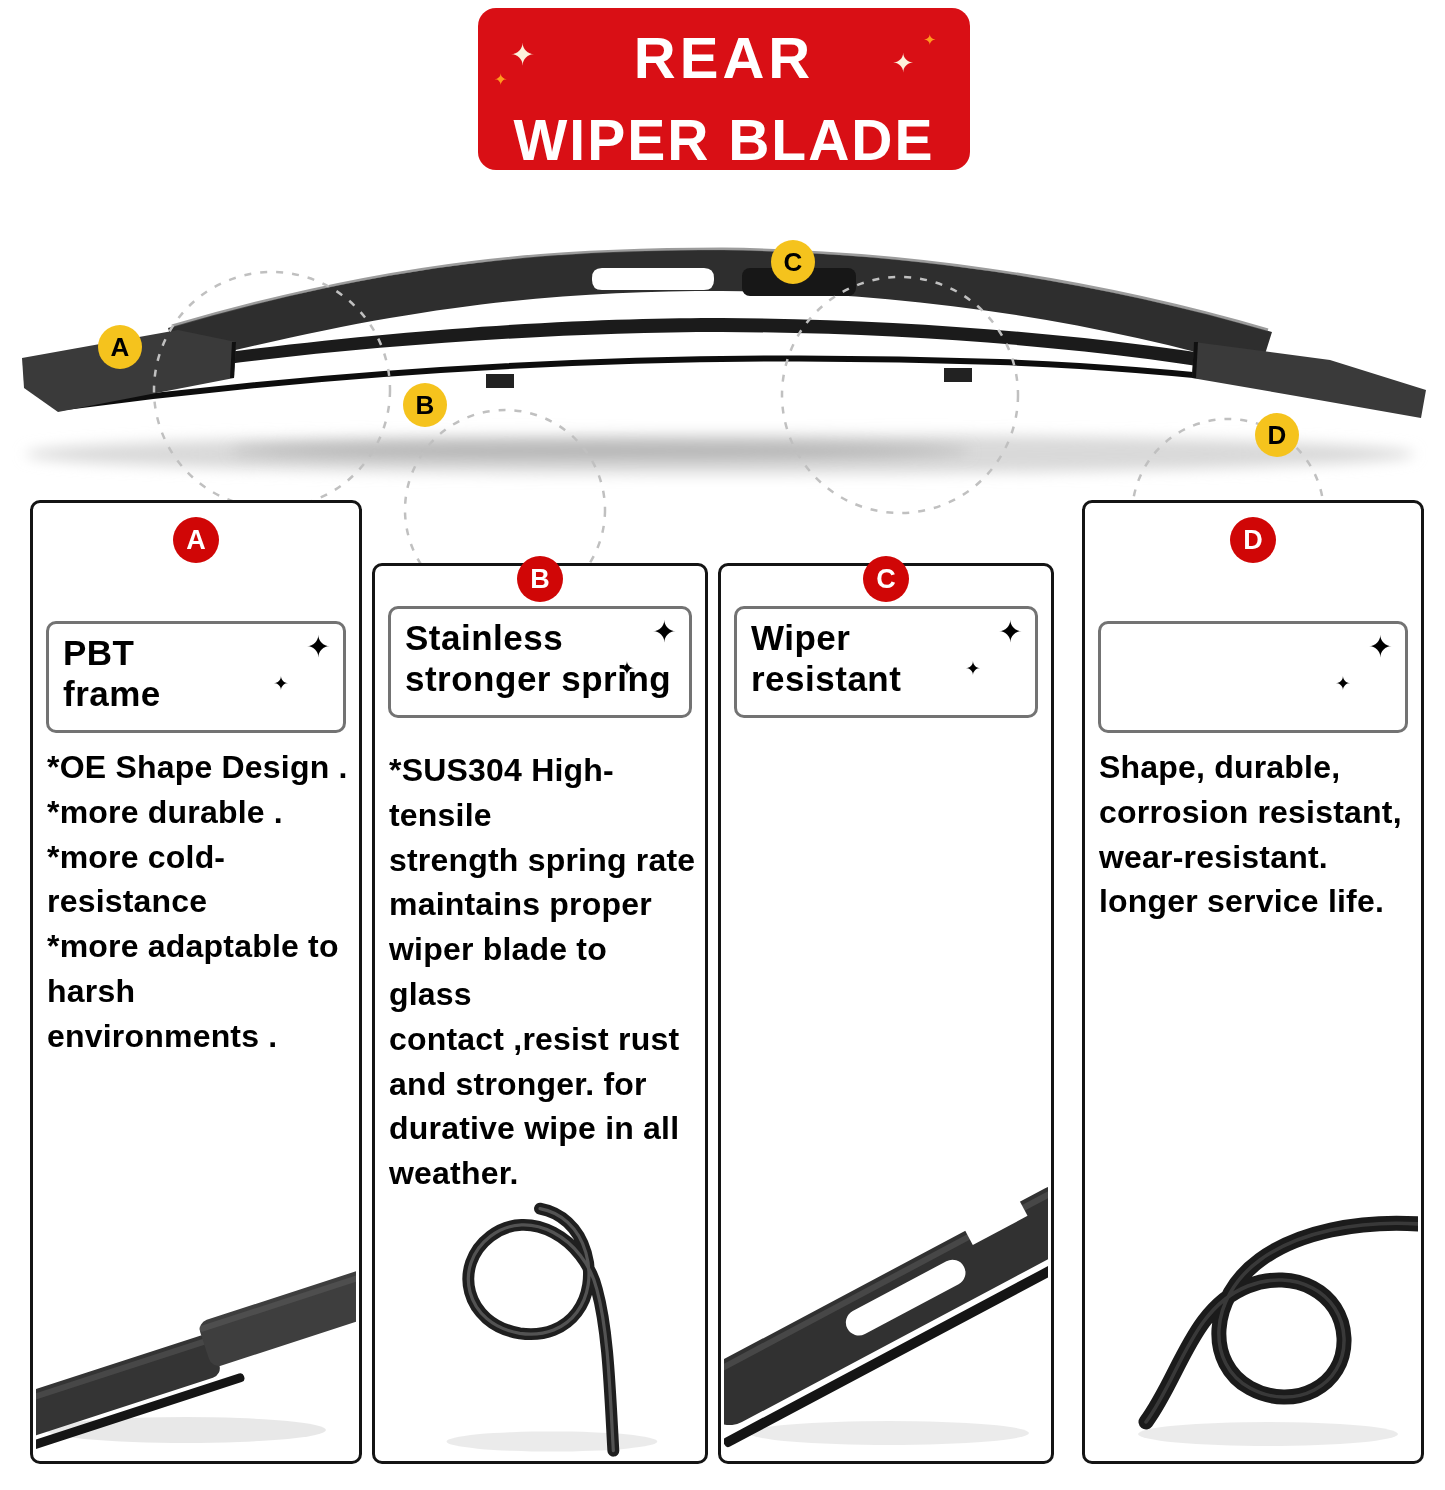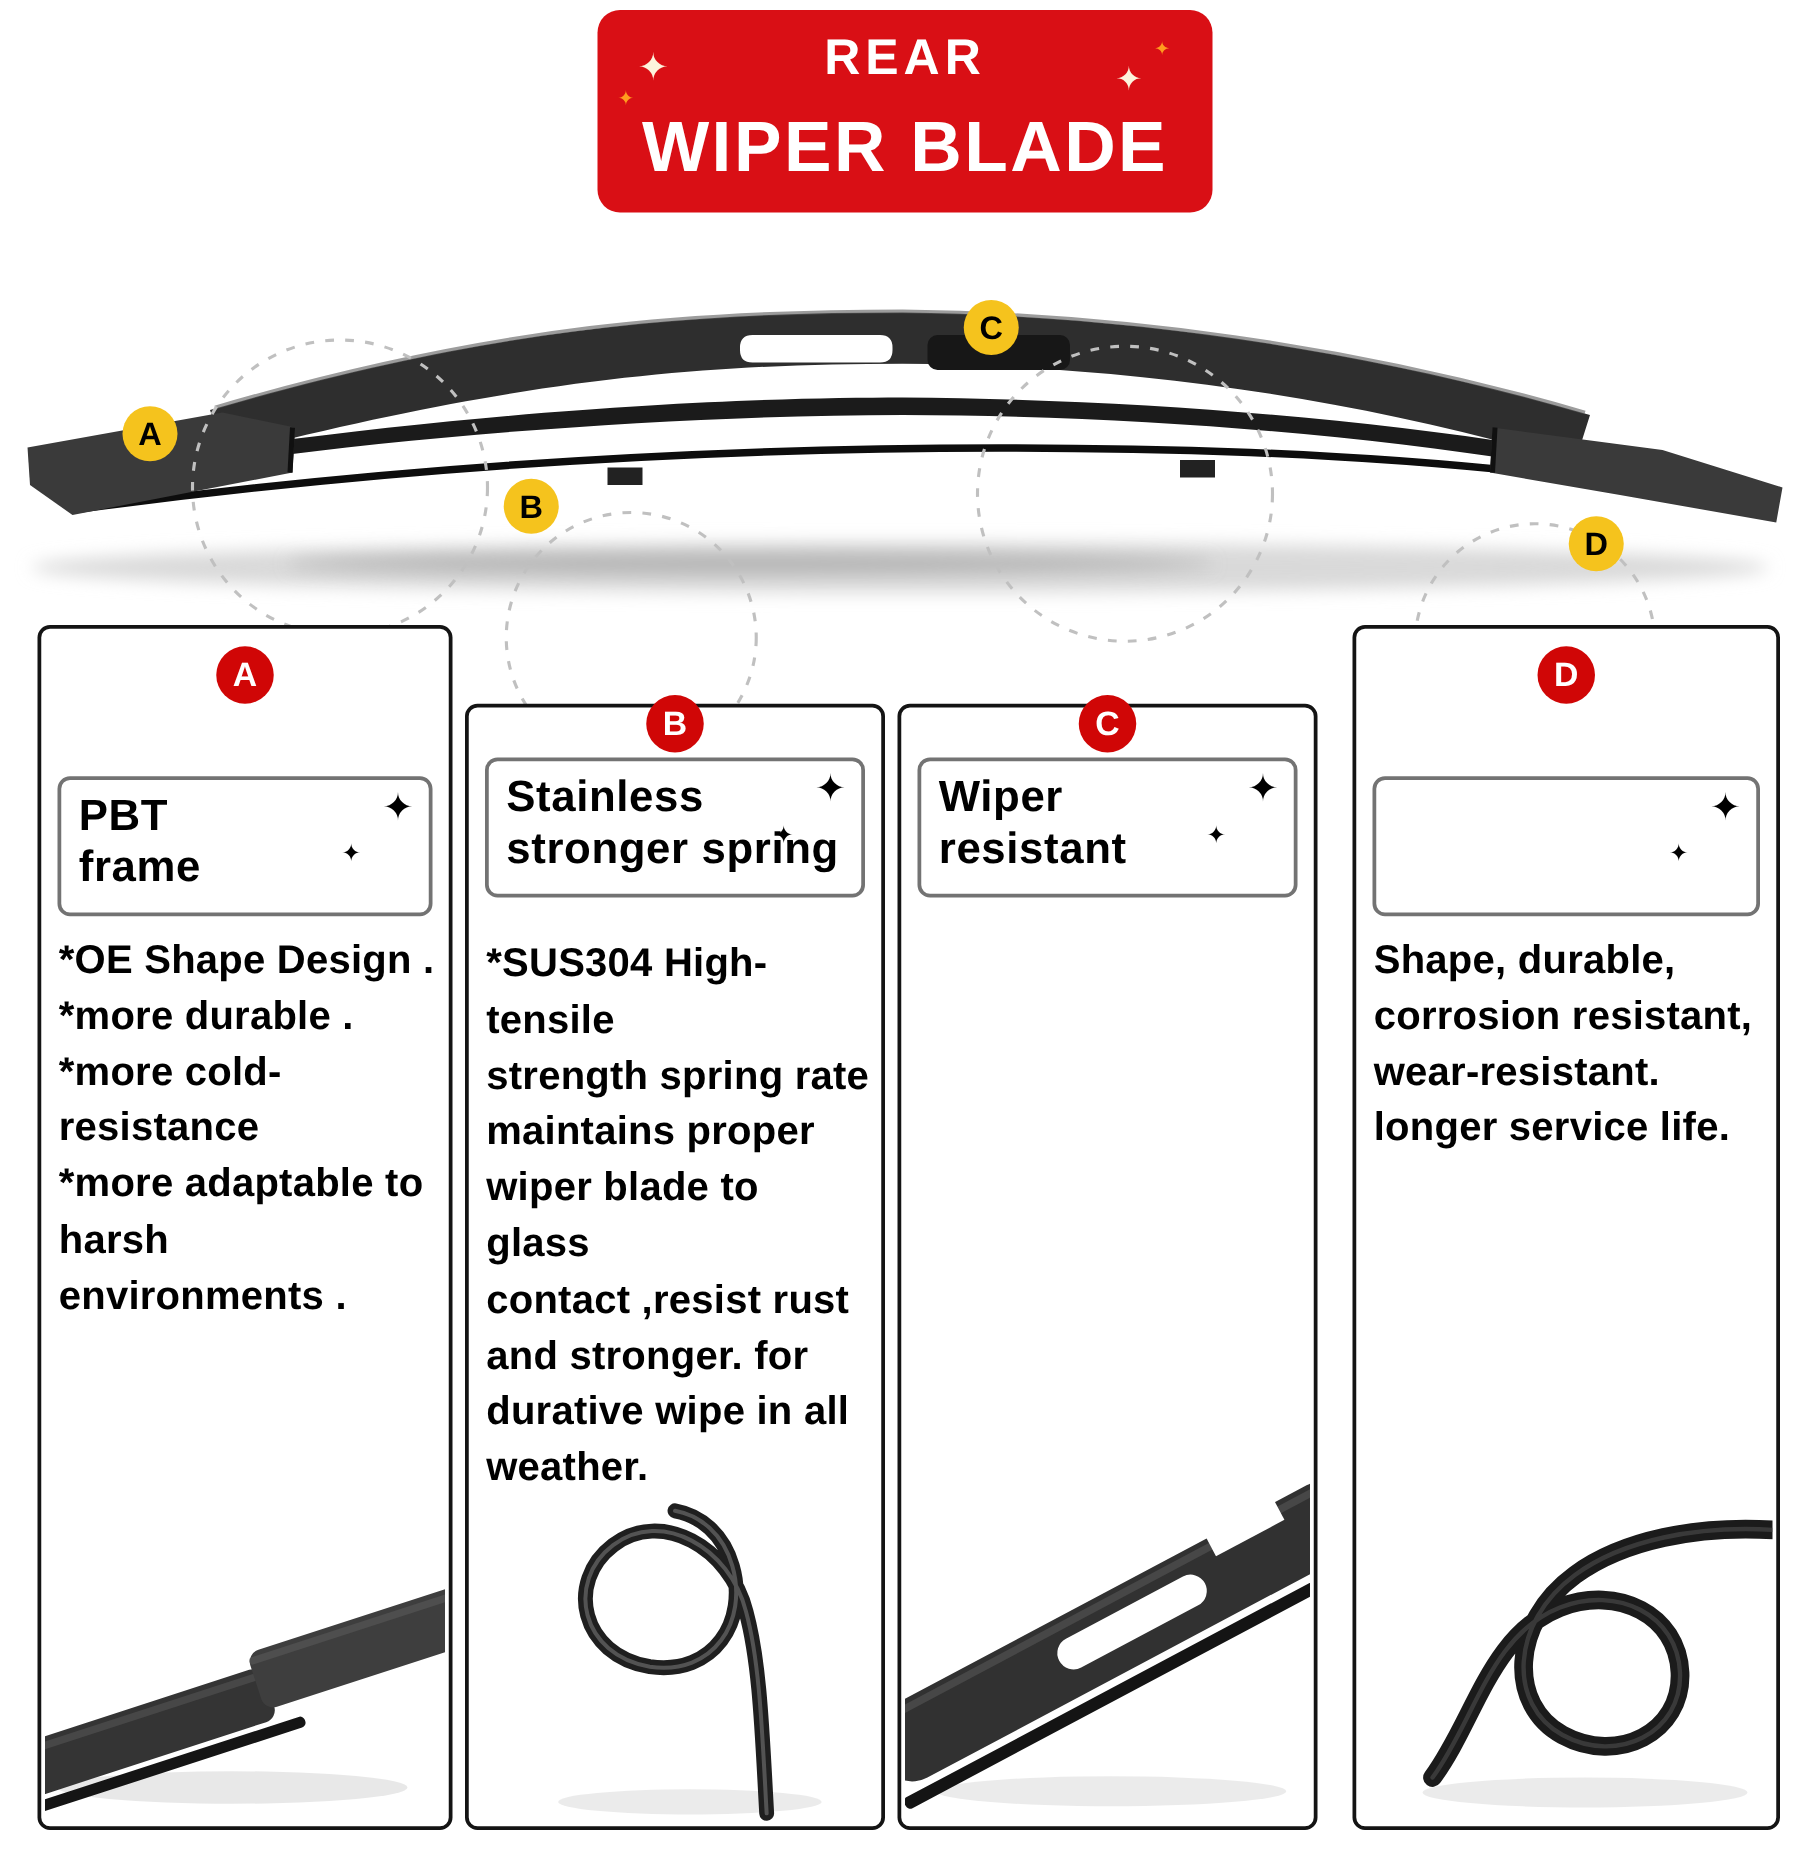--- a/index.html
+++ b/index.html
@@ -7,21 +7,21 @@
     width:1445px;height:1490px;position:relative;background:#fff;
     font-family:"Liberation Sans", sans-serif;overflow:hidden;color:#000;
   }
   .preline{white-space:pre-line;}
 
   
   .banner{
     position:absolute;left:478px;top:8px;width:492px;height:162px;
     background:#d90f15;border-radius:18px;text-align:center;color:#fff;
   }
-  .banner-l1{font-size:40px;font-weight:bold;letter-spacing:4px;margin-top:16px;}
+  .banner-l1{font-size:58px;font-weight:bold;letter-spacing:4px;margin-top:16px;}
   .banner-l2{font-size:57px;font-weight:bold;letter-spacing:2px;margin-top:16px;}
   .spark{position:absolute;line-height:1;}
   .sp-left-big{left:32px;top:32px;font-size:30px;color:#fdf3dc;}
   .sp-left-small{left:16px;top:64px;font-size:16px;color:#ff9b1f;}
   .sp-right-big{right:56px;top:42px;font-size:26px;color:#fdf3dc;}
   .sp-right-small{right:34px;top:24px;font-size:15px;color:#ff9b1f;}
 
   
   .blade-svg{position:absolute;left:0;top:230px;width:1445px;height:290px;}
   .circles-svg{position:absolute;left:0;top:0;width:1445px;height:1490px;pointer-events:none;}

